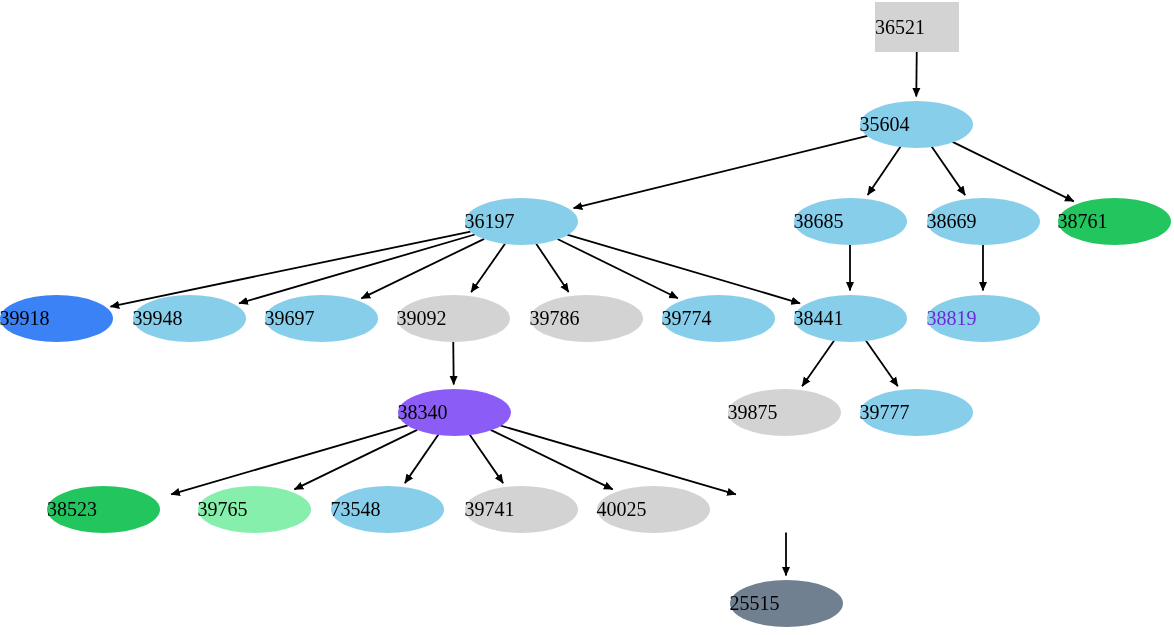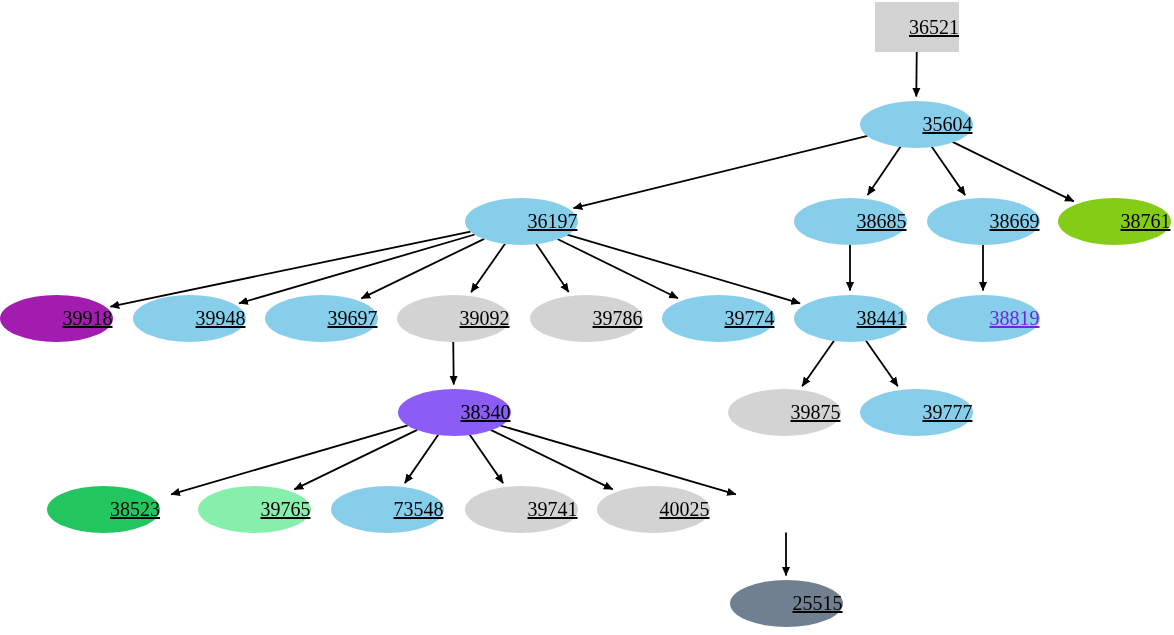--- a/index.html
+++ b/index.html
@@ -29,28 +29,27 @@
     position: absolute;
     left: 0;
     top: 0;
     width: 1174px;
     height: 635px;
   }
   .node {
     position: absolute;
     display: flex;
     align-items: center;
-    justify-content: flex-end;
+    justify-content: flex-start;
     box-sizing: border-box;
     color: #000000;
     font-size: 20px;
     line-height: 1;
     white-space: nowrap;
     user-select: none;
-    text-decoration: underline;
   }
   .node.ellipse {
     border-radius: 50%;
   }
   .node.box {
     border-radius: 0;
   }
   .node-label {
     pointer-events: none;
   }
@@ -99,24 +98,24 @@
       </div>
       <div class="node ellipse" style="left: 464.5px; top: 197.5px; width: 113px; height: 47px; background: rgb(135, 206, 235); color: rgb(0, 0, 0);">
         <span class="node-label">36197</span>
       </div>
       <div class="node ellipse" style="left: 793.5px; top: 197.5px; width: 113px; height: 47px; background: rgb(135, 206, 235); color: rgb(0, 0, 0);">
         <span class="node-label">38685</span>
       </div>
       <div class="node ellipse" style="left: 926.5px; top: 197.5px; width: 113px; height: 47px; background: rgb(135, 206, 235); color: rgb(0, 0, 0);">
         <span class="node-label">38669</span>
       </div>
-      <div class="node ellipse" style="left: 1057.5px; top: 197.5px; width: 113px; height: 47px; background: #84cc16; color: rgb(0, 0, 0);">
+      <div class="node ellipse" style="left: 1057.5px; top: 197.5px; width: 113px; height: 47px; background: #22c55e; color: rgb(0, 0, 0);">
         <span class="node-label">38761</span>
       </div>
-      <div class="node ellipse" style="left: -0.5px; top: 294.5px; width: 113px; height: 47px; background: #a21caf; color: rgb(0, 0, 0);">
+      <div class="node ellipse" style="left: -0.5px; top: 294.5px; width: 113px; height: 47px; background: #3b82f6; color: rgb(0, 0, 0);">
         <span class="node-label">39918</span>
       </div>
       <div class="node ellipse" style="left: 132.5px; top: 294.5px; width: 113px; height: 47px; background: rgb(135, 206, 235); color: rgb(0, 0, 0);">
         <span class="node-label">39948</span>
       </div>
       <div class="node ellipse" style="left: 264.5px; top: 294.5px; width: 113px; height: 47px; background: rgb(135, 206, 235); color: rgb(0, 0, 0);">
         <span class="node-label">39697</span>
       </div>
       <div class="node ellipse" style="left: 396.5px; top: 294.5px; width: 113px; height: 47px; background: rgb(211, 211, 211); color: rgb(0, 0, 0);">
         <span class="node-label">39092</span>

